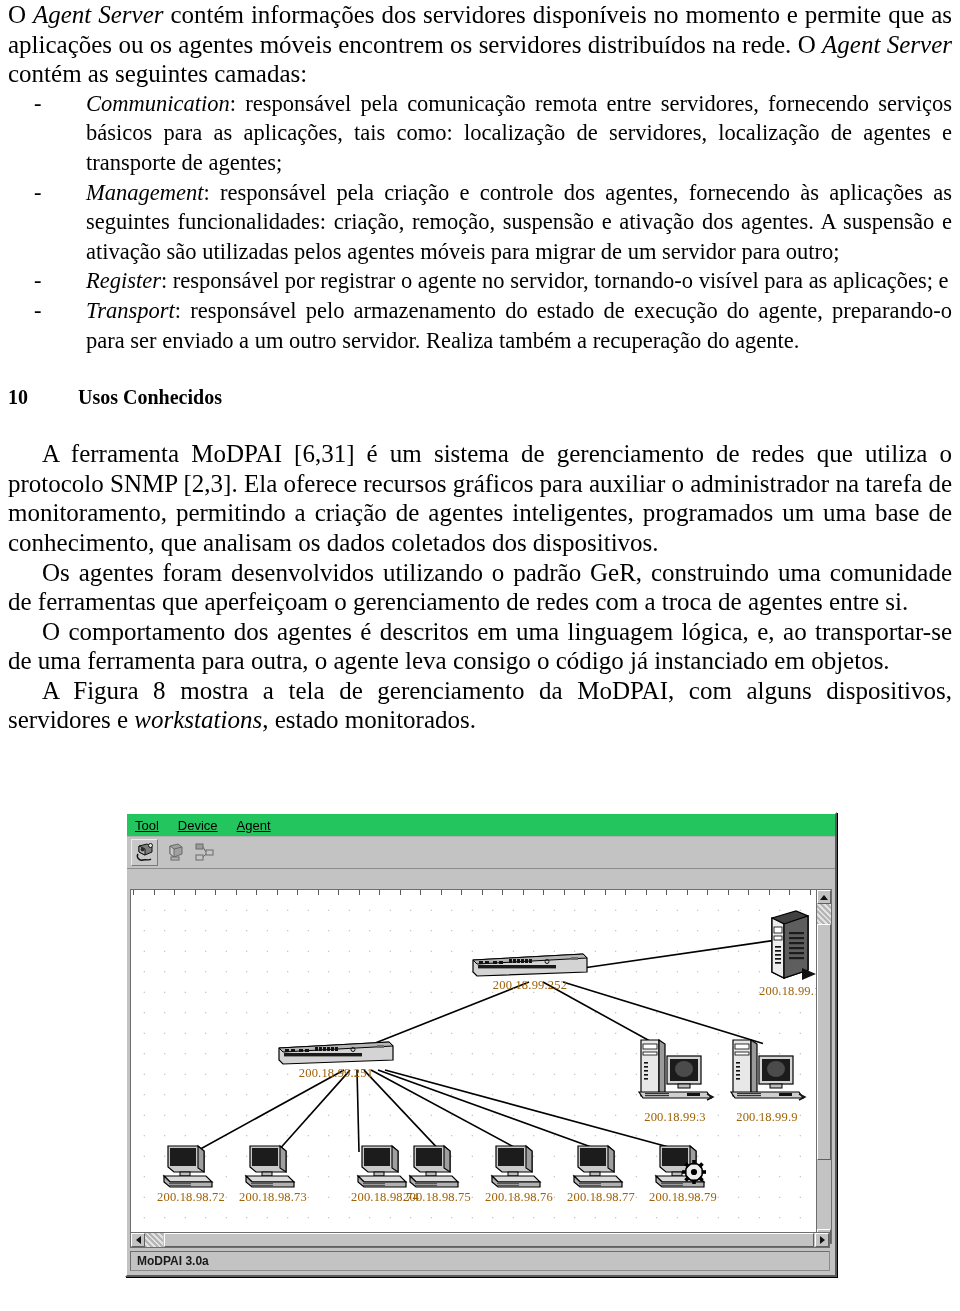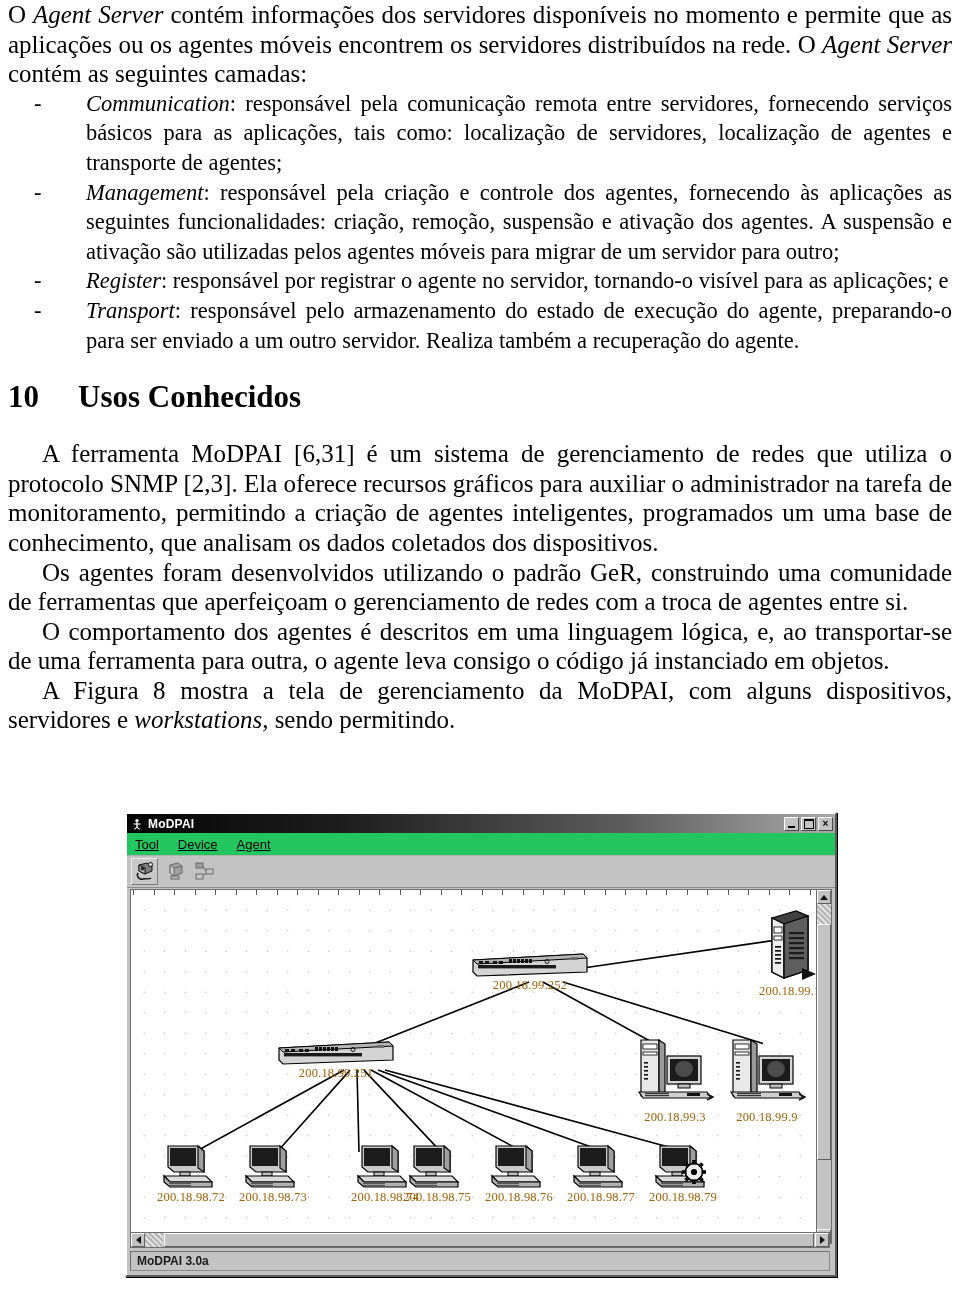--- a/index.html
+++ b/index.html
@@ -47,21 +47,21 @@
     position:absolute;
     left:26px; top:0;
     font-size:22.5px;
     line-height:29.6px;
   }
   
   .sec-head{
     display:flex;
     align-items:baseline;
     font-weight:bold;
-    font-size:31px;
+    font-size:20px;
     line-height:30px;
     margin:0;
   }
   .sec-head .num{ width:70px; flex:0 0 70px; }
   .gap-md{ height:27px; }
 
   
   .shot-wrap{
     position:absolute;
     left:125px; top:812px;
@@ -277,49 +277,27 @@
       <span class="num">10</span>
       <span>Usos Conhecidos</span>
     </div>
 
     <div class="gap-md"></div>
 
     <p class="para indent">A ferramenta MoDPAI [6,31] é um sistema de gerenciamento de redes que utiliza o protocolo SNMP [2,3]. Ela oferece recursos gráficos para auxiliar o administrador na tarefa de monitoramento, permitindo a criação de agentes inteligentes, programados um uma base de conhecimento, que analisam os dados coletados dos dispositivos.</p>
     <p class="para indent">Os agentes foram desenvolvidos utilizando o padrão GeR, construindo uma comunidade de ferramentas que aperfeiçoam o gerenciamento de redes com a troca de agentes entre si.</p>
     <p class="para indent">O comportamento dos agentes é descritos em uma linguagem lógica, e, ao transportar-se de uma ferramenta para outra, o agente leva consigo o código já instanciado em objetos.</p>
 
-    <p class="para indent"><span>A Figura 8 mostra a tela de gerenciamento da MoDPAI, com alguns dispositivos, servidores e </span><span class="it">workstations</span><span>, sendo permitindo.</span></p>
+    <p class="para indent"><span>A Figura 8 mostra a tela de gerenciamento da MoDPAI, com alguns dispositivos, servidores e </span><span class="it">workstations</span><span>, estado monitorados.</span></p>
 
   </div>
 
   <div class="shot-wrap">
     <div class="win">
 
-      <div class="titlebar">
-        <span class="tb-icon">
-          <svg width="12" height="12" viewBox="0 0 12 12">
-            <circle cx="6" cy="2.6" r="1.7" fill="#fff"></circle>
-            <rect x="5.3" y="4.2" width="1.4" height="5" fill="#fff"></rect>
-            <path d="M2.5 6 L9.5 6" stroke="#fff" stroke-width="1.1"></path>
-            <path d="M6 9.2 L3.4 11.4 M6 9.2 L8.6 11.4" stroke="#fff" stroke-width="1.1" fill="none"></path>
-          </svg>
-        </span>
-        <span class="tb-title">MoDPAI</span>
-        <span class="tb-btns">
-          <span class="tb-btn">
-              <span class="minbar"></span>
-            </span>
-          <span class="tb-btn">
-              <span class="maxbox"></span>
-            </span>
-          <span class="tb-btn">
-              <i>×</i>
-            </span>
-        </span>
-      </div>
 
       <div class="menubar">
         <span class="menu-item"><span class="ul">Tool</span></span>
         <span class="menu-item"><span class="ul">Device</span></span>
         <span class="menu-item"><span class="ul">Agent</span></span>
       </div>
 
       <div class="toolbar">
         <span class="tool-btn">
           <svg width="21" height="21" viewBox="0 0 21 21">

